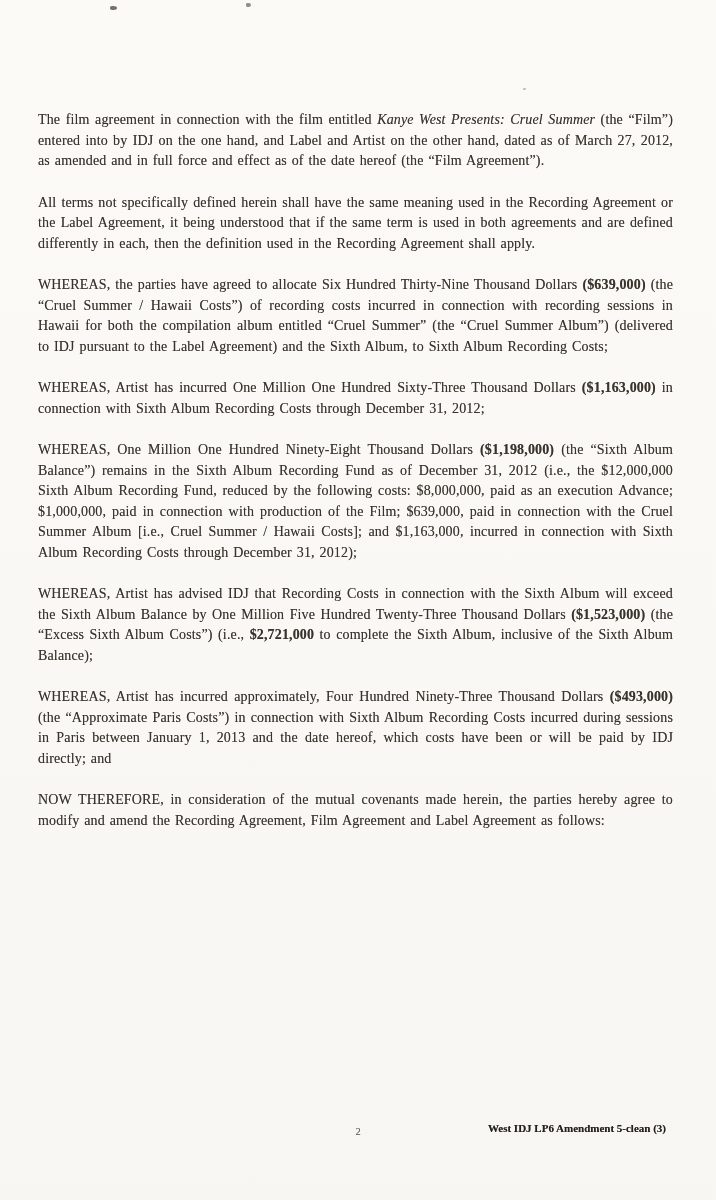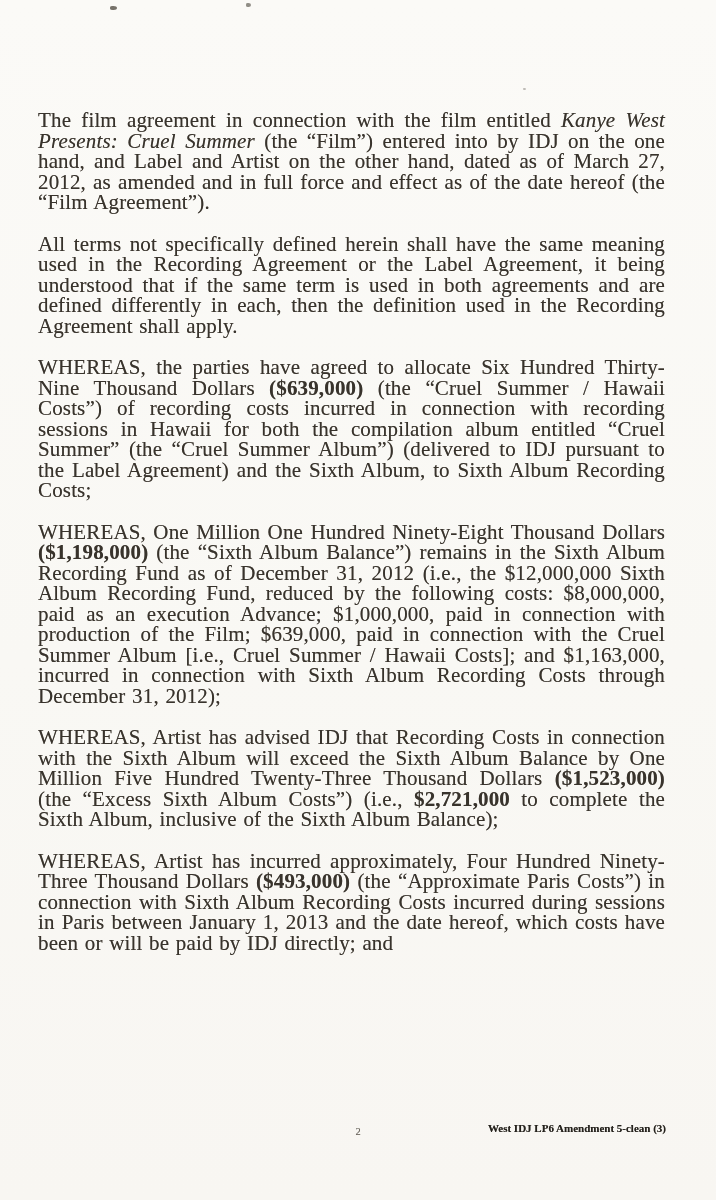--- a/index.html
+++ b/index.html
@@ -17,23 +17,23 @@
     font-family: "Liberation Serif", serif;
     color: #38332c;
   }
   .doc-body {
     position: absolute;
     left: 38px;
     top: 110px;
     width: 643px;
   }
   p.para {
-    margin: 0 16px 21px 0;
+    margin: 0 8px 21px 0;
     text-align: justify;
-    font-size: 21px;
+    font-size: 14px;
     line-height: 20.5px;
     letter-spacing: 0.15px;
     word-spacing: 1.2px;
     text-shadow: 0 0 0.55px rgba(70, 62, 52, 0.55);
   }
   .b { font-weight: bold; }
   .i { font-style: italic; }
   .u {
     text-decoration-thickness: 1.5px;
     text-underline-offset: 2px;
@@ -78,22 +78,24 @@
 
 <div class="page">
   <div class="artifact a1"></div>
   <div class="artifact a2"></div>
   <div class="artifact a3"></div>
 
   <div class="doc-body">
       <p class="para"><span class="">The film agreement in connection with the film entitled </span><span class="i">Kanye West Presents:  Cruel Summer</span><span class=""> (the “Film”) entered into by IDJ on the one hand, and Label and Artist on the other hand, dated as of March 27, 2012, as amended and in full force and effect as of the date hereof (the “Film Agreement”).</span></p>
       <p class="para"><span class="">All terms not specifically defined herein shall have the same meaning used in the Recording Agreement or the Label Agreement, it being understood that if the same term is used in both agreements and are defined differently in each, then the definition used in the Recording Agreement shall apply.</span></p>
       <p class="para"><span class="">WHEREAS, the parties have agreed to allocate Six Hundred Thirty-Nine Thousand Dollars </span><span class="b  u">($639,000)</span><span class=""> (the “Cruel Summer / Hawaii Costs”) of recording costs incurred in connection with recording sessions in Hawaii for both the compilation album entitled “Cruel Summer” (the “Cruel Summer Album”) (delivered to IDJ pursuant to the Label Agreement) and the Sixth Album, to Sixth Album Recording Costs;</span></p>
+      <p class="para"><span class="">WHEREAS, Artist has incurred One Million One Hundred Sixty-Three Thousand Dollars </span><span class="b  u">($1,163,000)</span><span class=""> in connection with Sixth Album Recording Costs through December 31, 2012;</span></p>
       <p class="para"><span class="">WHEREAS, One Million One Hundred Ninety-Eight Thousand Dollars </span><span class="b  u">($1,198,000)</span><span class=""> (the “Sixth Album Balance”) remains in the Sixth Album Recording Fund as of December 31, 2012 (i.e., the $12,000,000 Sixth Album Recording Fund, reduced by the following costs: $8,000,000, paid as an execution Advance; $1,000,000, paid in connection with production of the Film; $639,000, paid in connection with the Cruel Summer Album [i.e., Cruel Summer / Hawaii Costs]; and $1,163,000, incurred in connection with Sixth Album Recording Costs through December 31, 2012);</span></p>
       <p class="para"><span class="">WHEREAS, Artist has advised IDJ that Recording Costs in connection with the Sixth Album will exceed the Sixth Album Balance by One Million Five Hundred Twenty-Three Thousand Dollars </span><span class="b  u">($1,523,000)</span><span class=""> (the “Excess Sixth Album Costs”) (i.e., </span><span class="b  u">$2,721,000</span><span class=""> to complete the Sixth Album, inclusive of the Sixth Album Balance);</span></p>
       <p class="para"><span class="">WHEREAS, Artist has incurred approximately, Four Hundred Ninety-Three Thousand Dollars </span><span class="b  u">($493,000)</span><span class=""> (the “Approximate Paris Costs”) in connection with Sixth Album Recording Costs incurred during sessions in Paris between January 1, 2013 and the date hereof, which costs have been or will be paid by IDJ directly; and</span></p>
+      <p class="para"><span class="">NOW THEREFORE, in consideration of the mutual covenants made herein, the parties hereby agree to modify and amend the Recording Agreement, Film Agreement and Label Agreement as follows:</span></p>
     </div>
 
   <div class="footer">
     <span class="page-num">2</span>
     <span class="doc-label">West IDJ LP6 Amendment 5-clean (3)</span>
   </div>
 </div>
 
 </body></html>

